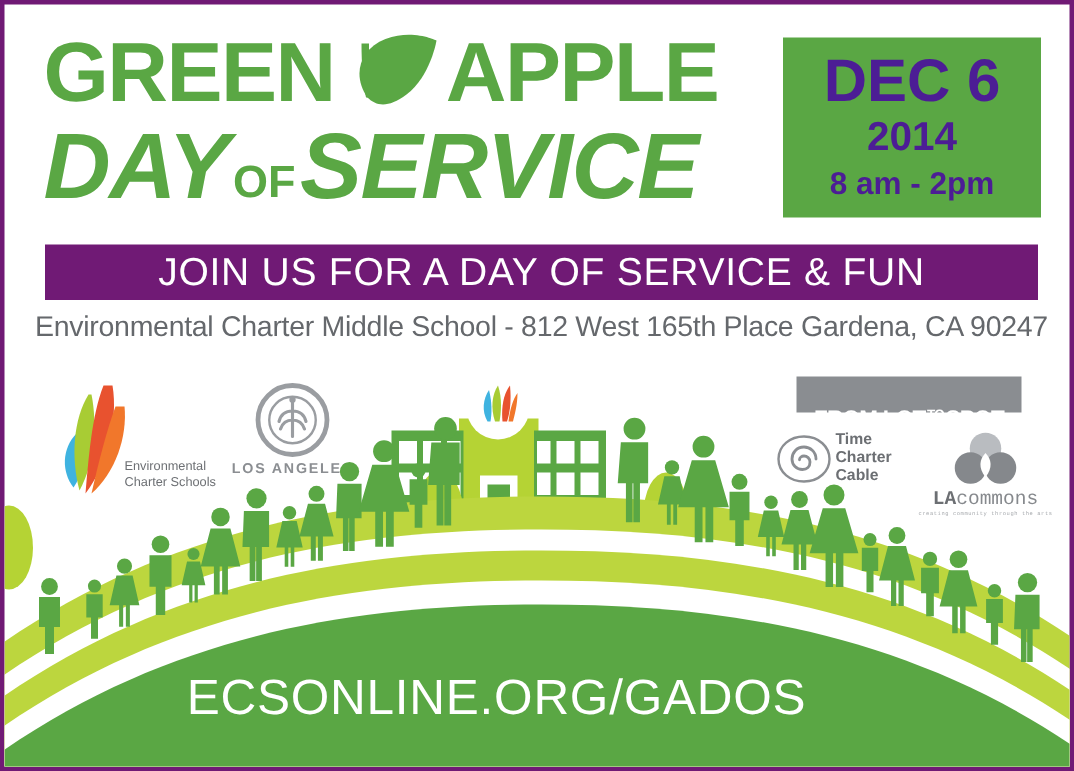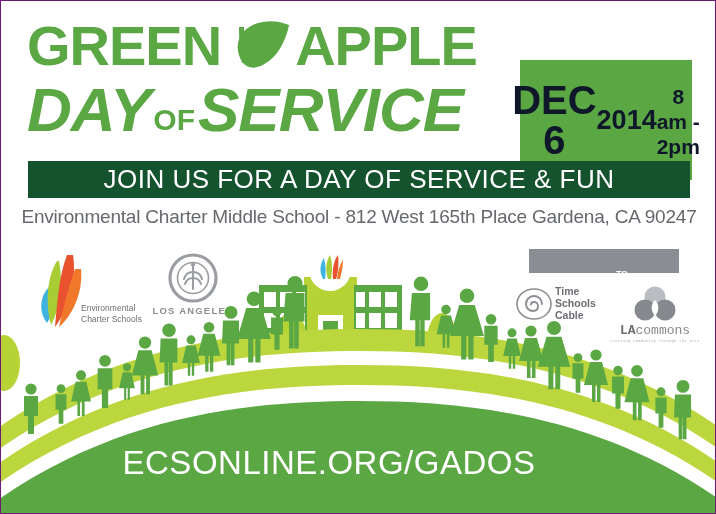--- a/index.html
+++ b/index.html
@@ -1,49 +1,49 @@
 <!DOCTYPE html>
 <html><head>
 <meta charset="utf-8">
 <style>
   html,body{margin:0;padding:0;background:#fff;}
   body{font-family:"Liberation Sans", sans-serif;}
   #poster{
     position:relative;width:716px;height:514px;overflow:hidden;
-    background:#ffffff;border:1px solid #701a75;box-sizing:border-box;
+    background:#ffffff;border:3px solid #701a75;box-sizing:border-box;
   }
 
   
   #headline{position:absolute;left:26px;top:14px;width:500px;height:130px;}
   .line{display:flex;align-items:center;line-height:1;}
   .line1{height:62px;}
   .line2{height:62px;margin-top:2px;}
   .word-green{
     color:#5aa744;font-weight:bold;letter-spacing:-1px;
     font-family:"Liberation Sans", sans-serif;
   }
   .l1-word{font-size:56px;}
   .l2-word{font-size:62px;font-style:italic;}
   .of-word{font-size:30px;font-weight:bold;color:#5aa744;padding:0 3px;align-self:flex-end;padding-bottom:6px;}
   .leafwrap{width:74px;height:56px;display:flex;align-items:center;justify-content:center;}
 
   
   #datebox{
     position:absolute;left:519px;top:22px;width:172px;height:120px;
-    background:#5aa744;color:#0f172a;text-align:center;
-    display:flex;justify-content:center;align-items:center;margin-top:37px;
+    background:#5aa744;color:#4c1d95;text-align:center;
+    display:flex;flex-direction:column;justify-content:center;align-items:center;
   }
   #datebox .d1{font-size:40px;font-weight:bold;line-height:1;letter-spacing:0px;}
   #datebox .d2{font-size:27px;font-weight:bold;line-height:1.15;margin-top:2px;}
   #datebox .d3{font-size:21px;font-weight:bold;line-height:1.2;margin-top:3px;}
 
   
   #banner{
     position:absolute;left:27px;top:160px;width:662px;height:37px;
-    background:#14532d;color:#fff;display:flex;align-items:center;justify-content:center;
+    background:#701a75;color:#fff;display:flex;align-items:center;justify-content:center;
     font-size:26px;letter-spacing:0.5px;
   }
   #address{
     position:absolute;left:0;top:205px;width:716px;text-align:center;
     color:#65686c;font-size:19px;letter-spacing:-0.2px;
   }
 
   
   #ecs-logo{position:absolute;left:34px;top:250px;width:130px;height:82px;}
   #ecs-logo .ecs-txt{
@@ -139,21 +139,21 @@
   </div>
 
   <div id="twc">
     <svg width="36" height="34" viewBox="0 0 36 34">
       <path d="M1 17 C1 8 9 2 18 2 C28 2 35 9 35 17 C35 25 28 32 18 32 C9 32 1 26 1 17 Z" fill="none" stroke="#8b8e92" stroke-width="1.6"></path>
       <path d="M26 17 C26 12 22 9 18 9 C13 9 10 13 10 17 C10 21 13 24 17 24
                C20 24 22 22 22 19 C22 16.5 20 15 18 15 C16.5 15 15 16 15 17.5" fill="none" stroke="#8b8e92" stroke-width="1.9" stroke-linecap="round"></path>
     </svg>
     <div class="twc-t">
       <div>Time</div>
-      <div>Schools</div>
+      <div>Charter</div>
       <div>Cable</div>
     </div>
   </div>
 
   <div id="lac">
     <svg width="46" height="36" viewBox="0 0 46 36" style="display:block;margin:0 auto;">
       <circle cx="23" cy="11" r="10.5" fill="#b9bcc0"></circle>
       <circle cx="13" cy="24" r="10.5" fill="#85888c"></circle>
       <circle cx="33" cy="24" r="10.5" fill="#85888c"></circle>
       <path d="M23 14 C19 18 18 24 23 30 C28 24 27 18 23 14 Z" fill="#ffffff"></path>

